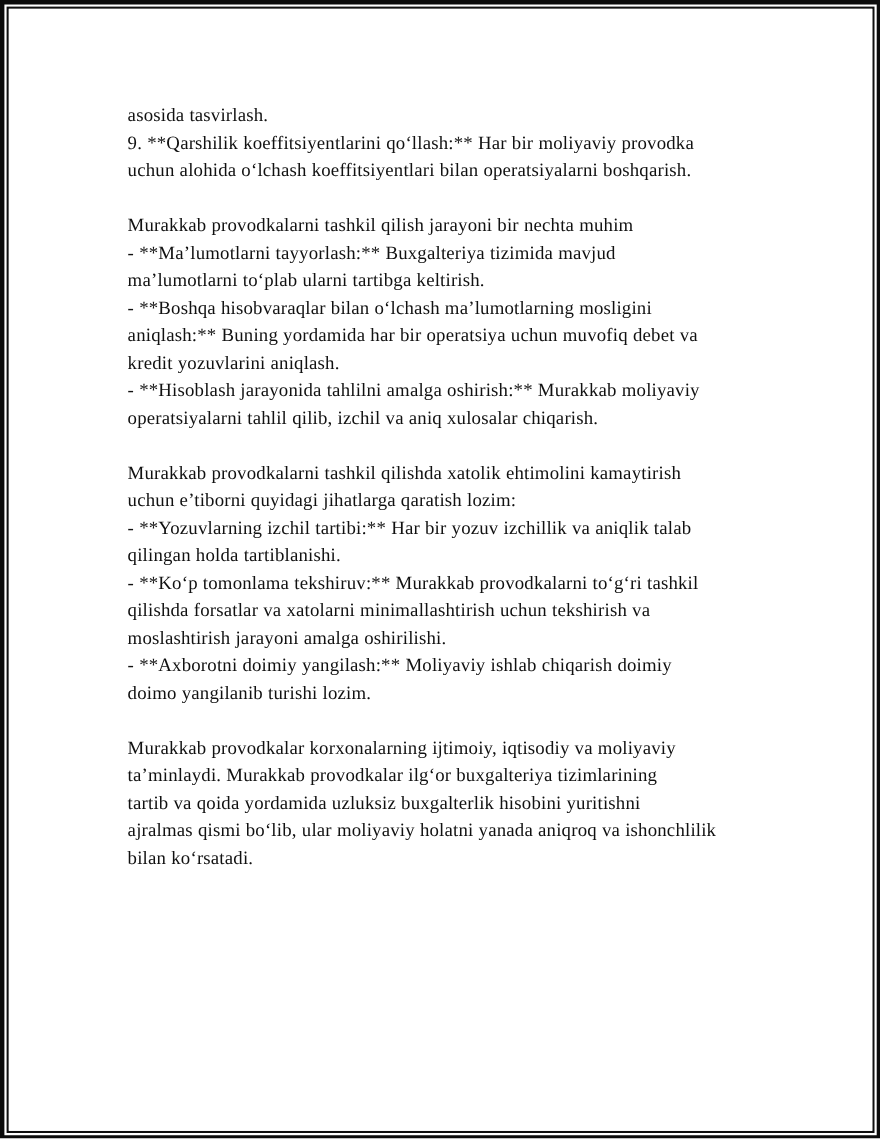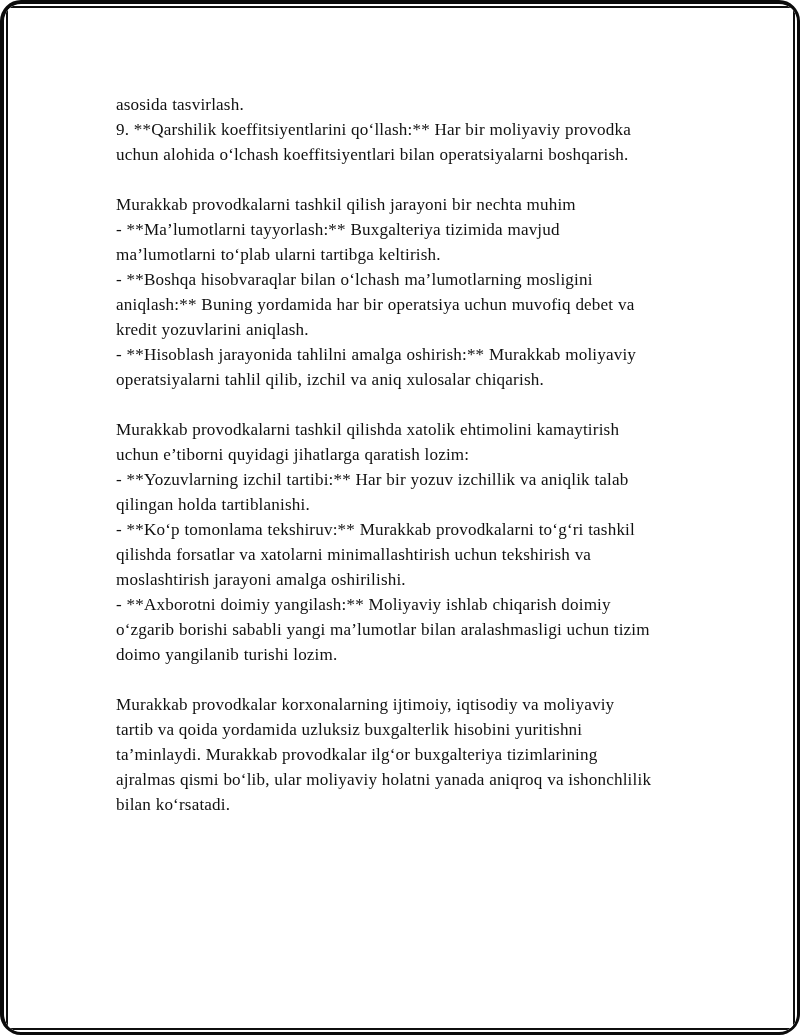--- a/index.html
+++ b/index.html
@@ -18,21 +18,20 @@
     position: relative;
     width: 800px;
     height: 1035px;
     box-sizing: border-box;
     background: #ffffff;
     border-top: 4px solid #0b0b0b;
     border-left: 4px solid #0b0b0b;
     border-right: 3px solid #0b0b0b;
     border-bottom: 3px solid #0b0b0b;
     overflow: hidden;
-    border-radius: 21px;
   }
 
   .page-frame-inner {
     position: absolute;
     top: 2px;
     left: 2px;
     right: 2px;
     bottom: 2px;
     box-sizing: border-box;
     border: 2px solid #0f0f0f;
@@ -103,27 +102,26 @@
           <span class="doc-gap"></span>
           <div class="doc-block">
             <span class="doc-line">Murakkab provodkalarni tashkil qilishda xatolik ehtimolini kamaytirish</span>
             <span class="doc-line">uchun e’tiborni quyidagi jihatlarga qaratish lozim:</span>
             <span class="doc-line">- **Yozuvlarning izchil tartibi:** Har bir yozuv izchillik va aniqlik talab</span>
             <span class="doc-line">qilingan holda tartiblanishi.</span>
             <span class="doc-line">- **Koʻp tomonlama tekshiruv:** Murakkab provodkalarni toʻgʻri tashkil</span>
             <span class="doc-line">qilishda forsatlar va xatolarni minimallashtirish uchun tekshirish va</span>
             <span class="doc-line">moslashtirish jarayoni amalga oshirilishi.</span>
             <span class="doc-line">- **Axborotni doimiy yangilash:** Moliyaviy ishlab chiqarish doimiy</span>
-            <span class="doc-line">oʻzgarib borishi sababli yangi ma’lumotlar bilan aralashmasligi uchun tizim</span>
             <span class="doc-line">doimo yangilanib turishi lozim.</span>
           </div>
           <span class="doc-gap"></span>
           <div class="doc-block">
             <span class="doc-line">Murakkab provodkalar korxonalarning ijtimoiy, iqtisodiy va moliyaviy</span>
+            <span class="doc-line">ta’minlaydi. Murakkab provodkalar ilgʻor buxgalteriya tizimlarining</span>
             <span class="doc-line">tartib va qoida yordamida uzluksiz buxgalterlik hisobini yuritishni</span>
-            <span class="doc-line">ta’minlaydi. Murakkab provodkalar ilgʻor buxgalteriya tizimlarining</span>
             <span class="doc-line">ajralmas qismi boʻlib, ular moliyaviy holatni yanada aniqroq va ishonchlilik</span>
             <span class="doc-line">bilan koʻrsatadi.</span>
           </div>
         </div>
     </div>
   </div>
 </div>
 
 </body></html>

